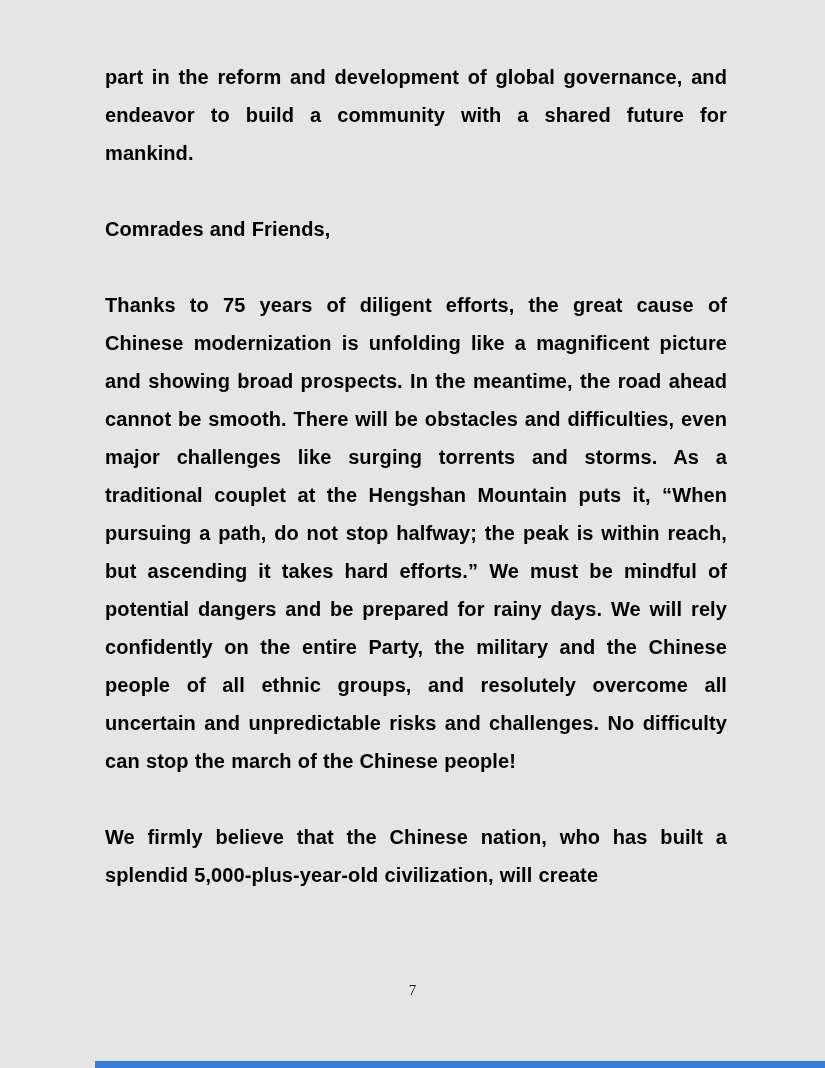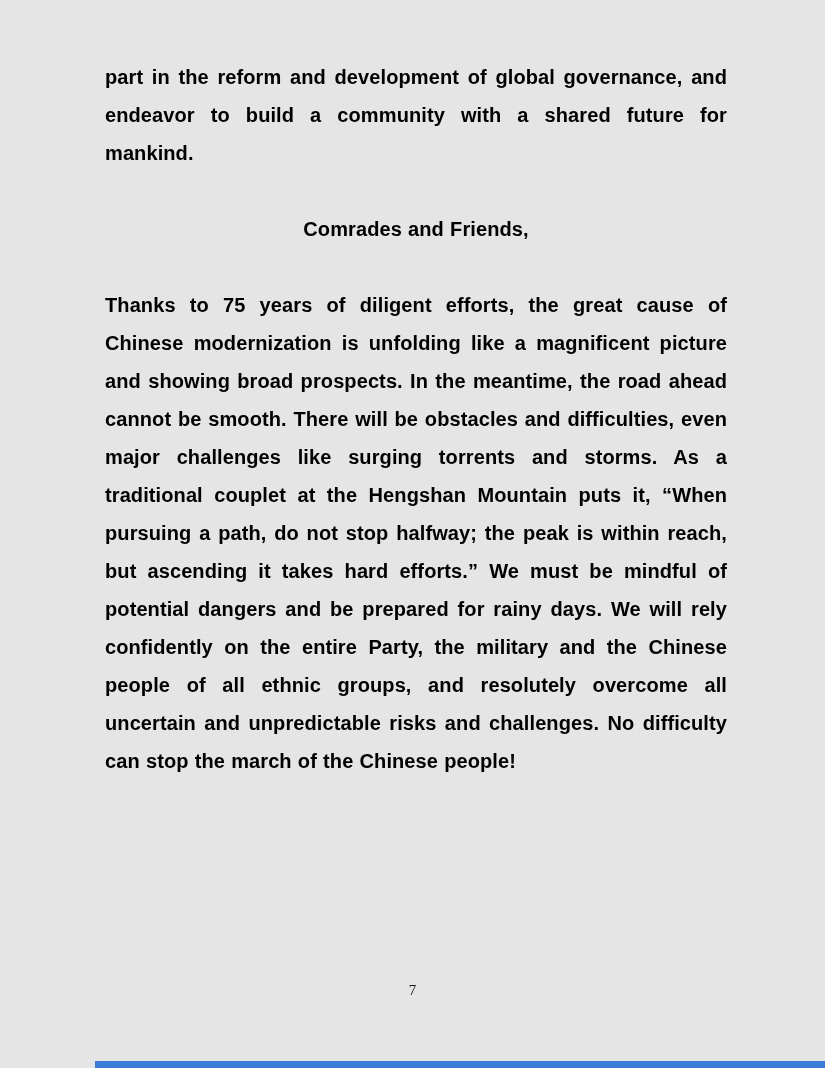--- a/index.html
+++ b/index.html
@@ -29,21 +29,21 @@
     font-weight: bold;
     color: #000000;
     text-align: justify;
     text-justify: inter-word;
     letter-spacing: 0.1px;
   }
   .para:first-child {
     margin-top: 0;
   }
   .para.salutation {
-    text-align: center;
+    text-align: left;
   }
   
   .para {
     word-spacing: 0.5px;
   }
   .page-number {
     position: absolute;
     top: 981px;
     left: 0;
     width: 825px;
@@ -63,18 +63,19 @@
   }
 </style>
 </head>
 <body>
 
 <div class="page">
   <div class="text-block">
     <p class="para">part in the reform and development of global governance, and endeavor to build a community with a shared future for mankind.</p>
     <p class="para salutation">Comrades and Friends,</p>
     <p class="para">Thanks to 75 years of diligent efforts, the great cause of Chinese modernization is unfolding like a magnificent picture and showing broad prospects. In the meantime, the road ahead cannot be smooth. There will be obstacles and difficulties, even major challenges like surging torrents and storms. As a traditional couplet at the Hengshan Mountain puts it, “When pursuing a path, do not stop halfway; the peak is within reach, but ascending it takes hard efforts.” We must be mindful of potential dangers and be prepared for rainy days. We will rely confidently on the entire Party, the military and the Chinese people of all ethnic groups, and resolutely overcome all uncertain and unpredictable risks and challenges. No difficulty can stop the march of the Chinese people!</p>
+    <p class="para">We firmly believe that the Chinese nation, who has built a splendid 5,000-plus-year-old civilization, will create</p>
   </div>
 
   <div class="page-number">7</div>
 
   <div class="bottom-bar" style="background-color: rgb(59, 124, 217);"></div>
 </div>
 
 </body></html>

